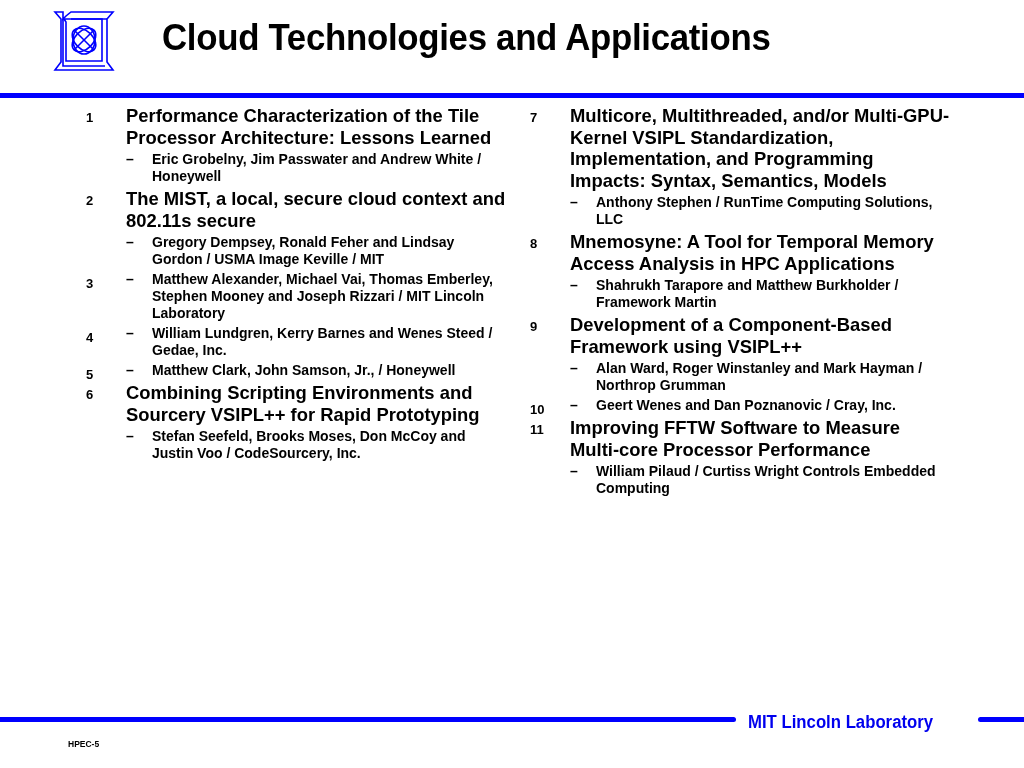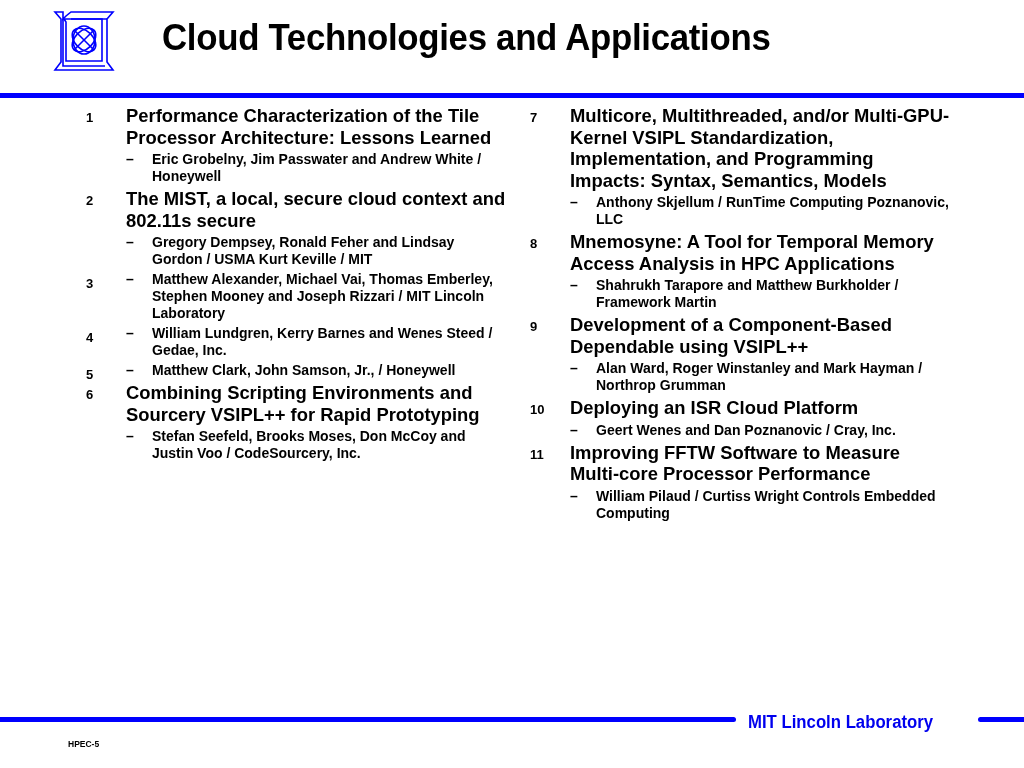--- a/index.html
+++ b/index.html
@@ -76,21 +76,21 @@
     <div class="sub">
       <span class="dash">–</span>
       <div class="sub-text">Eric Grobelny, Jim Passwater and Andrew White / Honeywell</div>
     </div>
   </div>
   <div class="item">
     <div class="num">2</div>
     <div class="item-title">The MIST, a local, secure cloud context and 802.11s secure</div>
     <div class="sub">
       <span class="dash">–</span>
-      <div class="sub-text">Gregory Dempsey, Ronald Feher and Lindsay Gordon / USMA Kurt Keville / MIT</div>
+      <div class="sub-text">Gregory Dempsey, Ronald Feher and Lindsay Gordon / USMA Image Keville / MIT</div>
     </div>
   </div>
   <div class="item">
     <div class="num">3</div>
     <div class="sub">
       <span class="dash">–</span>
       <div class="sub-text">Matthew Alexander, Michael Vai, Thomas Emberley, Stephen Mooney and Joseph Rizzari / MIT Lincoln Laboratory</div>
     </div>
   </div>
   <div class="item">
@@ -116,42 +116,41 @@
     </div>
   </div>
 </div>
 
 <div class="col right">
   <div class="item">
     <div class="num">7</div>
     <div class="item-title">Multicore, Multithreaded, and/or Multi-GPU-Kernel VSIPL Standardization, Implementation, and Programming Impacts: Syntax, Semantics, Models</div>
     <div class="sub">
       <span class="dash">–</span>
-      <div class="sub-text">Anthony Skjellum / RunTime Computing Poznanovic, LLC</div>
+      <div class="sub-text">Anthony Stephen / RunTime Computing Solutions, LLC</div>
     </div>
   </div>
   <div class="item">
     <div class="num">8</div>
     <div class="item-title">Mnemosyne: A Tool for Temporal Memory Access Analysis in HPC Applications</div>
     <div class="sub">
       <span class="dash">–</span>
       <div class="sub-text">Shahrukh Tarapore and Matthew Burkholder / Framework Martin</div>
     </div>
   </div>
   <div class="item">
     <div class="num">9</div>
-    <div class="item-title">Development of a Component-Based Dependable using VSIPL++</div>
+    <div class="item-title">Development of a Component-Based Framework using VSIPL++</div>
     <div class="sub">
       <span class="dash">–</span>
       <div class="sub-text">Alan Ward, Roger Winstanley and Mark Hayman / Northrop Grumman</div>
     </div>
   </div>
   <div class="item">
     <div class="num">10</div>
-    <div class="item-title">Deploying an ISR Cloud Platform</div>
     <div class="sub">
       <span class="dash">–</span>
       <div class="sub-text">Geert Wenes and Dan Poznanovic / Cray, Inc.</div>
     </div>
   </div>
   <div class="item">
     <div class="num">11</div>
     <div class="item-title">Improving FFTW Software to Measure Multi-core Processor Performance</div>
     <div class="sub">
       <span class="dash">–</span>

